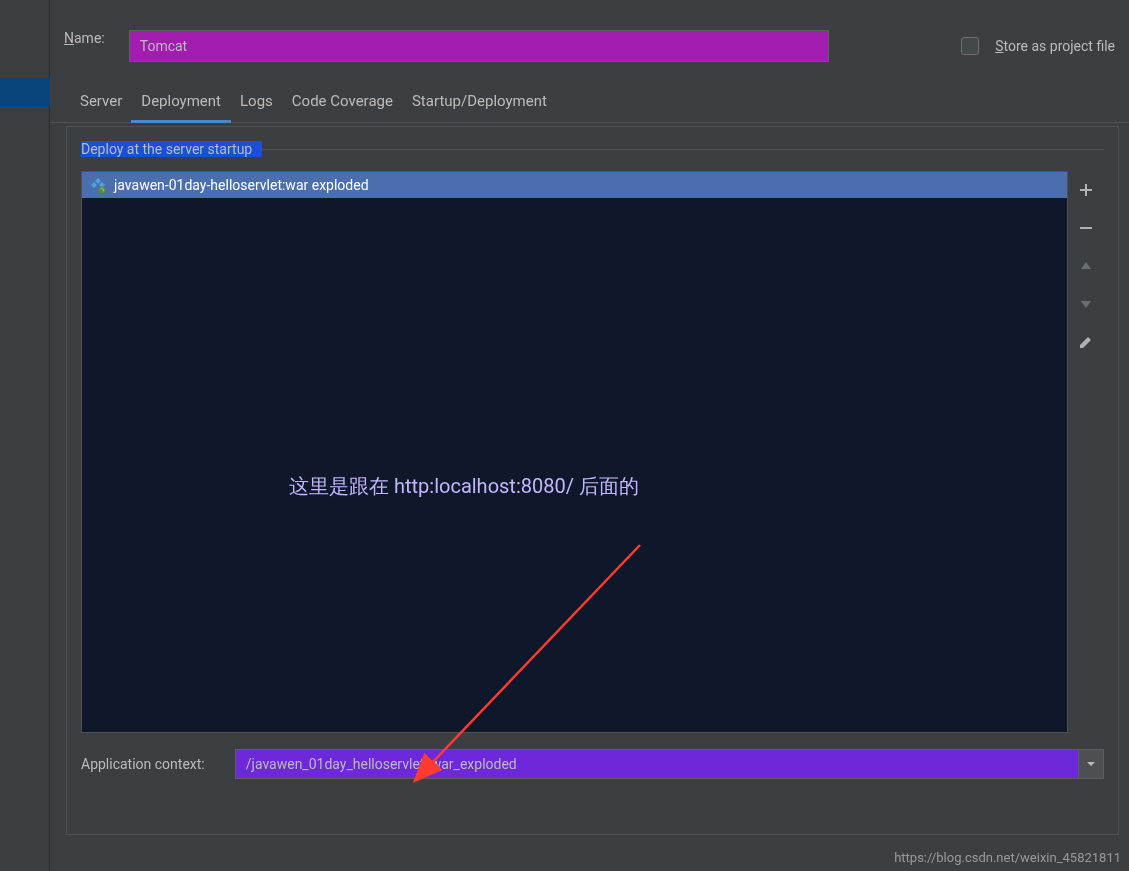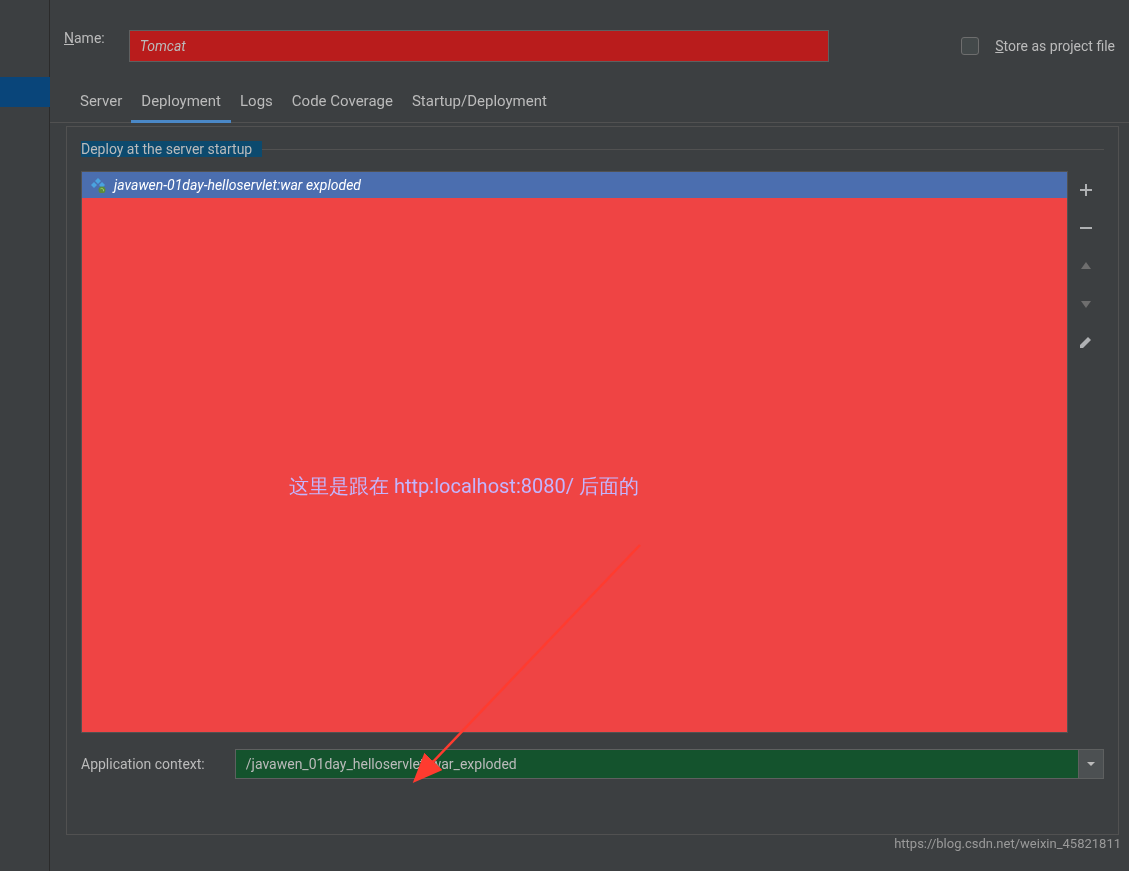--- a/index.html
+++ b/index.html
@@ -47,27 +47,26 @@
     }
     .name-label {
       color: #bbbbbb;
       font-size: 14px;
     }
     .name-label .underline {
       text-decoration: underline;
     }
     .name-input {
       flex: 0 0 700px;
-      background: #b91c1c;
+      background: #a21caf;
       border: 1px solid #5e6060;
       color: #bbbbbb;
       padding: 7px 10px;
       font-size: 14px;
       outline: none;
-      font-style: italic;
     }
     .store-opt {
       display: flex;
       align-items: center;
       gap: 16px;
       margin-left: auto;
       color: #bbbbbb;
       font-size: 14px;
     }
     .checkbox {
@@ -116,39 +115,38 @@
       padding: 14px 14px 14px 14px;
     }
     .fieldset-label-wrap {
       display: flex;
       align-items: center;
       margin-bottom: 14px;
     }
     .fieldset-label {
       color: #bbbbbb;
       font-size: 14px;
-      background: #0c4a6e;
+      background: #1d4ed8;
       padding-right: 10px;
     }
     .fieldset-line {
       flex: 1;
       height: 1px;
       background: #515151;
     }
     .deploy-list-wrap {
       display: flex;
       gap: 0;
       height: 562px;
     }
     .deploy-list {
       flex: 1;
-      background: #ef4444;
+      background: #0f172a;
       border: 1px solid #515151;
       position: relative;
-      font-style: italic;
     }
     .deploy-item {
       background: #4b6eaf;
       color: #ffffff;
       padding: 5px 8px;
       display: flex;
       align-items: center;
       gap: 8px;
       font-size: 14px;
     }
@@ -190,21 +188,21 @@
     .context-label {
       color: #bbbbbb;
       font-size: 14px;
     }
     .context-input-wrap {
       flex: 1;
       display: flex;
     }
     .context-input {
       flex: 1;
-      background: #14532d;
+      background: #6d28d9;
       border: 1px solid #5e6060;
       color: #bbbbbb;
       padding: 6px 10px;
       font-size: 14px;
       outline: none;
       border-right: none;
     }
     .context-dropdown-btn {
       width: 26px;
       background: #4c5052;
@@ -221,21 +219,21 @@
       line-height: 1.6;
       pointer-events: none;
     }
     .arrow-svg {
       position: absolute;
       pointer-events: none;
     }
     .watermark {
       position: absolute;
       right: 8px;
-      bottom: 20px;
+      bottom: 6px;
       color: #9a9a9a;
       font-size: 13px;
     }
   </style>
 </head>
 <body>
 
 <div class="left-strip">
   <div class="left-strip-highlight"></div>
 </div>

